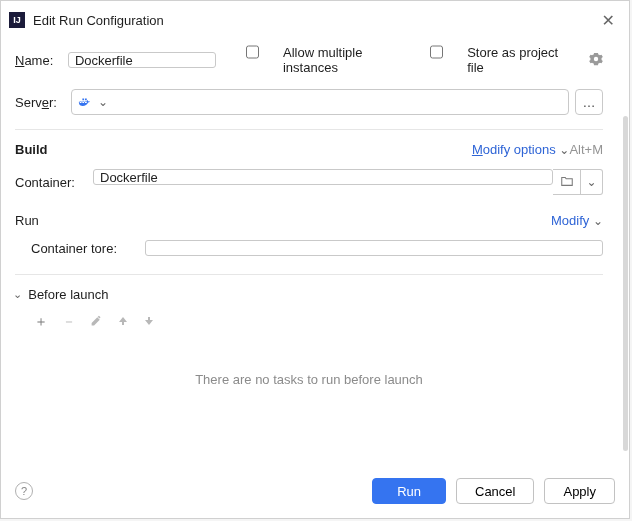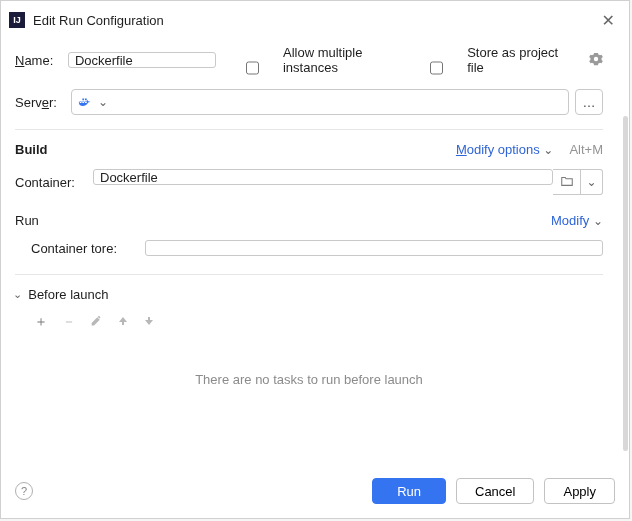--- a/index.html
+++ b/index.html
@@ -49,21 +49,21 @@
   border: 1px solid #c9c9c9;
   border-radius: 3px;
   padding: 3px 6px;
   font-size: 13px;
   font-family: inherit;
   height: 16px;
   background: #fff;
   color: #222;
 }
 .name-input { width: 148px; margin-right: 30px;}
-.cb { display: flex; align-items: flex-end; gap: 24px; margin-right: 18px; }
+.cb { display: flex; align-items: flex-start; gap: 24px; margin-right: 18px; }
 .cb input[type="checkbox"]{ width:14px; height:14px; }
 .gear-inline { color: #888; }
 .server-combo {
   flex: 1;
   border: 1px solid #c9c9c9;
   border-radius: 4px;
   height: 26px;
   display: flex;
   align-items: center;
   padding: 0 6px;
@@ -88,21 +88,21 @@
   color: #444;
 }
 hr.sep { border: none; border-top: 1px solid #e6e6e6; margin: 2px 0 12px 0; }
 .section-header {
   display: flex; align-items: center;
   margin-bottom: 12px;
 }
 .section-title { font-weight: 600; font-size: 13px; flex: 1; }
 .modify-link { color: #2e64d6; cursor: pointer; font-size: 13px;}
 .modify-link .ul { text-decoration: underline; }
-.hint { color: #949494; margin-left: 16px; font-size: 13px; text-align: center;}
+.hint { color: #949494; margin-left: 0; font-size: 13px; text-align: center;}
 .field-row { display: flex; align-items: center; margin-bottom: 12px; }
 .field-lbl { width: 78px; }
 .dockerfile-wrap { flex:1; display: flex; }
 .dockerfile-input { flex:1; border-radius: 3px 0 0 3px; height: 26px;}
 .folder-btn {
   border: 1px solid #c9c9c9; border-left: none;
   height: 26px; width: 28px; background: #fff;
   display: flex; align-items: center; justify-content: center;
   border-radius: 0;
 }

